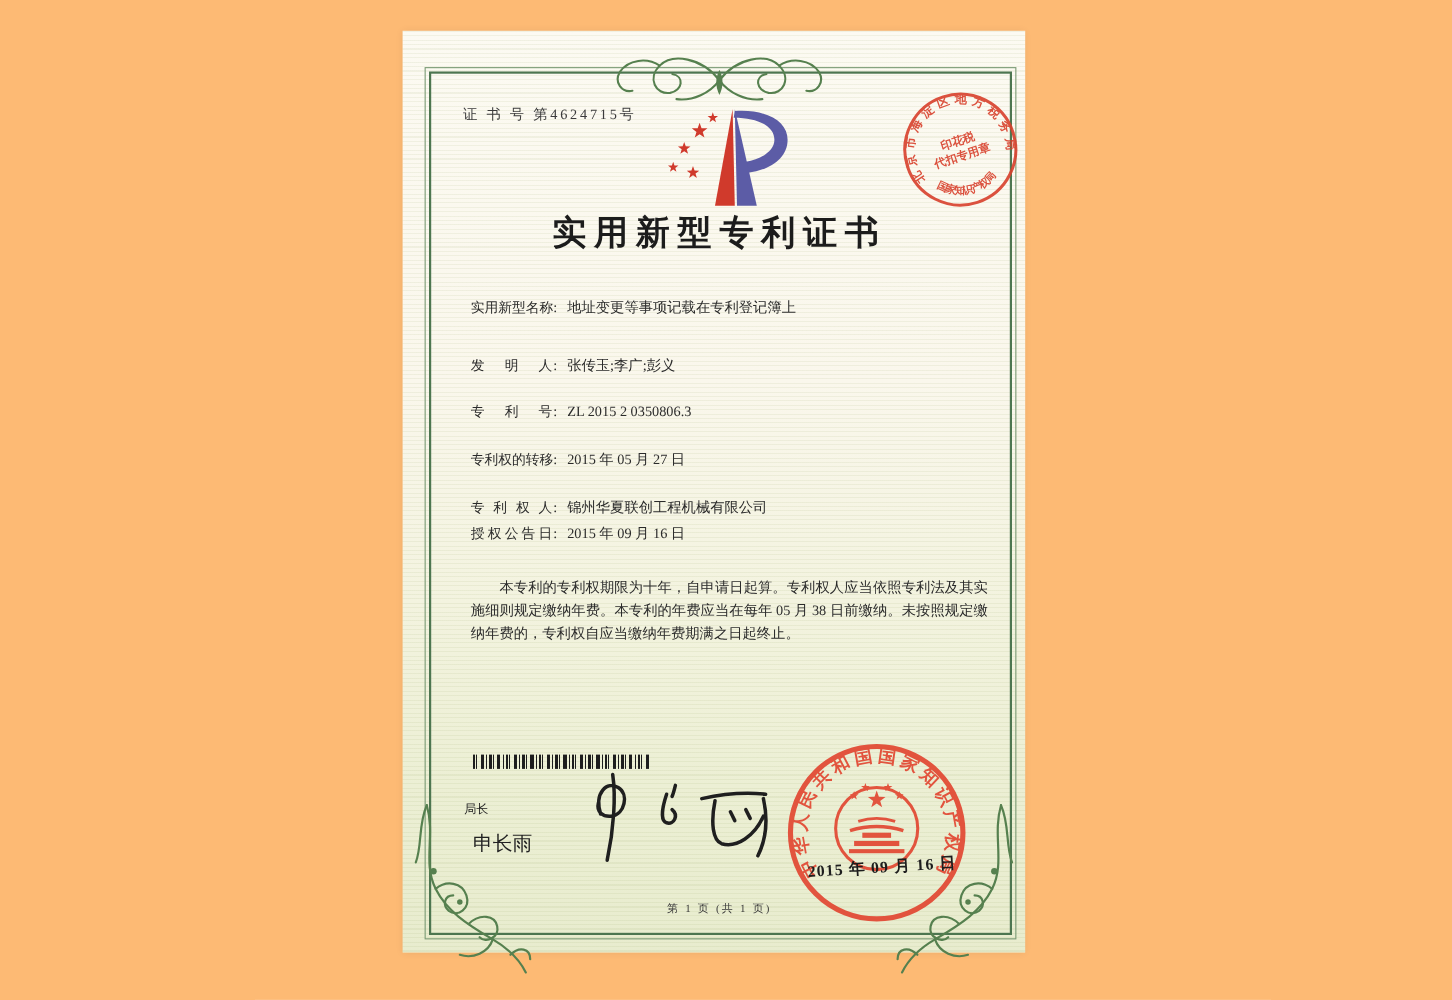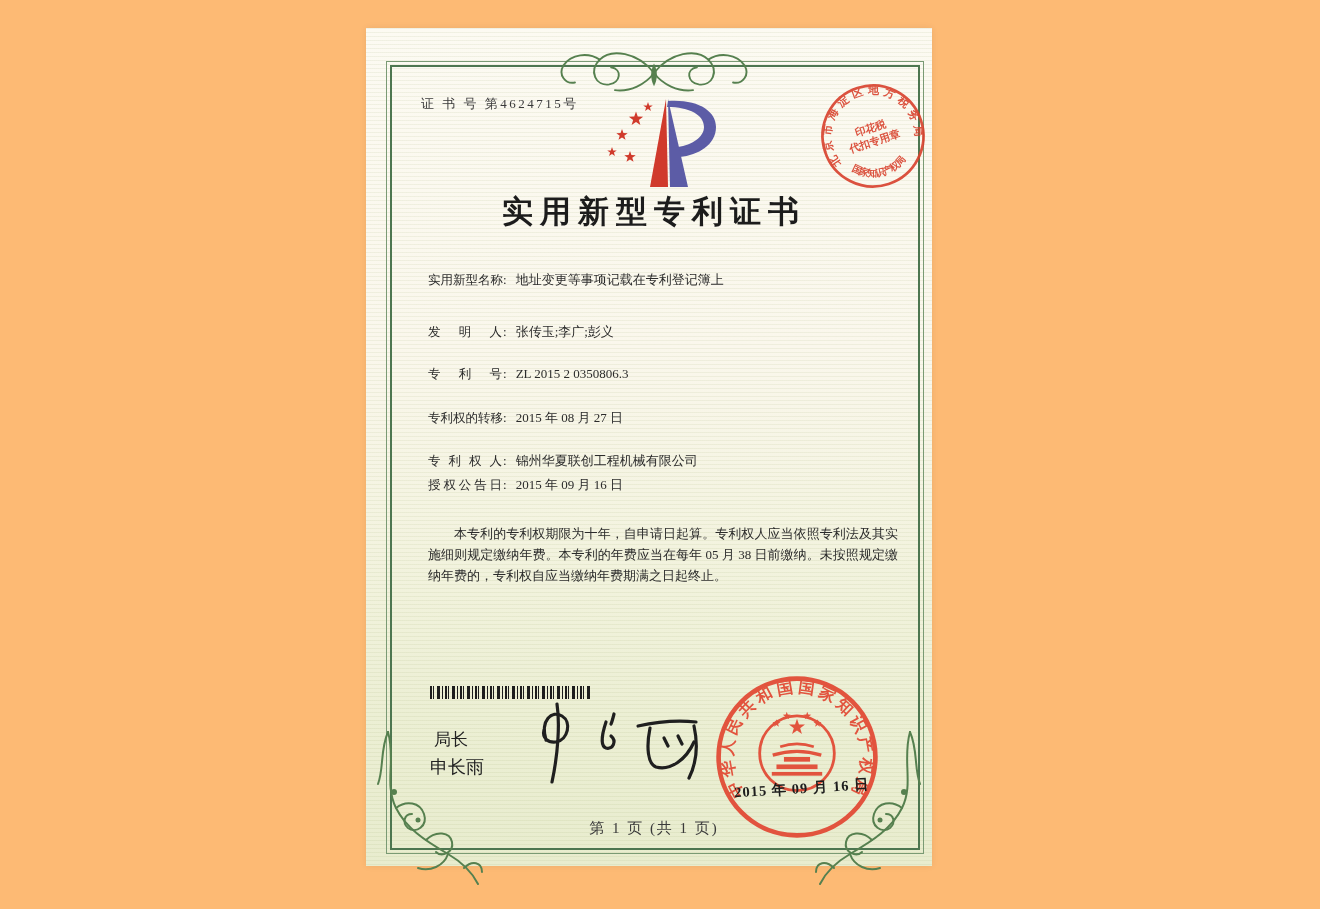--- a/index.html
+++ b/index.html
@@ -19,29 +19,29 @@
          font-size:31px;font-weight:700;letter-spacing:7px;color:#1c1c1c;}
   .field-row{position:absolute;left:62px;font-size:13px;color:#2b2b2b;white-space:nowrap;}
   .f-label{display:inline-block;width:74px;text-align:justify;text-align-last:justify;font-size:12.5px;}
   .f-colon{margin:0 9px 0 1px;}
   .body-text{position:absolute;left:62px;top:496px;width:470px;font-size:13px;line-height:20.8px;
              text-align:justify;color:#2b2b2b;}
   .body-text p{margin:0;text-indent:2em;}
   .barcode{position:absolute;left:64px;top:658px;width:160px;height:13px;
            background:repeating-linear-gradient(90deg,#1d1d1d 0 2px,transparent 2px 3px,#1d1d1d 3px 4px,
              transparent 4px 7px,#1d1d1d 7px 10px,transparent 10px 12px,#1d1d1d 12px 13px,transparent 13px 15px);}
-  .dir-label{position:absolute;left:68px;top:700px;font-family:"Liberation Sans","DejaVu Sans",sans-serif;
-             font-size:17px;font-weight:500;color:#222;}
+  .dir-label{position:absolute;left:56px;top:700px;font-family:"Liberation Sans","DejaVu Sans",sans-serif;
+             font-size:11px;font-weight:500;color:#222;}
   .dir-name{position:absolute;left:64px;top:727px;font-family:"Liberation Sans","DejaVu Sans",sans-serif;
             font-size:18px;font-weight:500;color:#222;}
   .signature{position:absolute;left:144px;top:668px;width:210px;height:92px;}
   .seal{position:absolute;left:347px;top:645px;width:168px;height:168px;opacity:0.92;}
   .seal-date{position:absolute;left:368px;top:750px;width:170px;font-size:14.5px;font-weight:600;
              letter-spacing:1px;color:#1d1d1d;transform:rotate(-3.5deg);}
-  .footer{position:absolute;left:20px;top:791px;width:536px;text-align:center;font-size:15px;
+  .footer{position:absolute;left:20px;top:791px;width:536px;text-align:center;font-size:10px;
           letter-spacing:2px;color:#3a3a3a;}
   .tax-stamp{position:absolute;left:452px;top:53px;width:110px;height:110px;transform:rotate(-18deg);opacity:0.9;}
   .orn-top{position:absolute;left:188px;top:14px;width:200px;height:62px;}
   .orn-bl{position:absolute;left:8px;top:700px;width:110px;height:158px;}
   .orn-br{position:absolute;left:448px;top:700px;width:110px;height:158px;transform:scaleX(-1);}
 </style>
 </head>
 <body>
 
 <div class="stage">
@@ -113,21 +113,21 @@
     <div class="field-row" style="top:243px">
       <span class="f-label">实用新型名称</span><span class="f-colon">:</span><span class="f-value">地址变更等事项记载在专利登记簿上</span>
     </div>
     <div class="field-row" style="top:295px">
       <span class="f-label">发明人</span><span class="f-colon">:</span><span class="f-value">张传玉;李广;彭义</span>
     </div>
     <div class="field-row" style="top:338px">
       <span class="f-label">专利号</span><span class="f-colon">:</span><span class="f-value">ZL 2015 2 0350806.3</span>
     </div>
     <div class="field-row" style="top:381px">
-      <span class="f-label">专利权的转移</span><span class="f-colon">:</span><span class="f-value">2015 年 08 月 27 日</span>
+      <span class="f-label">专利权的转移</span><span class="f-colon">:</span><span class="f-value">2015 年 05 月 27 日</span>
     </div>
     <div class="field-row" style="top:424px">
       <span class="f-label">专利权人</span><span class="f-colon">:</span><span class="f-value">锦州华夏联创工程机械有限公司</span>
     </div>
     <div class="field-row" style="top:448px">
       <span class="f-label">授权公告日</span><span class="f-colon">:</span><span class="f-value">2015 年 09 月 16 日</span>
     </div>
 
     <div class="body-text">
       <p>本专利的专利权期限为十年，自申请日起算。专利权人应当依照专利法及其实施细则规定缴纳年费。本专利的年费应当在每年 05 月 38 日前缴纳。未按照规定缴纳年费的，专利权自应当缴纳年费期满之日起终止。</p>

